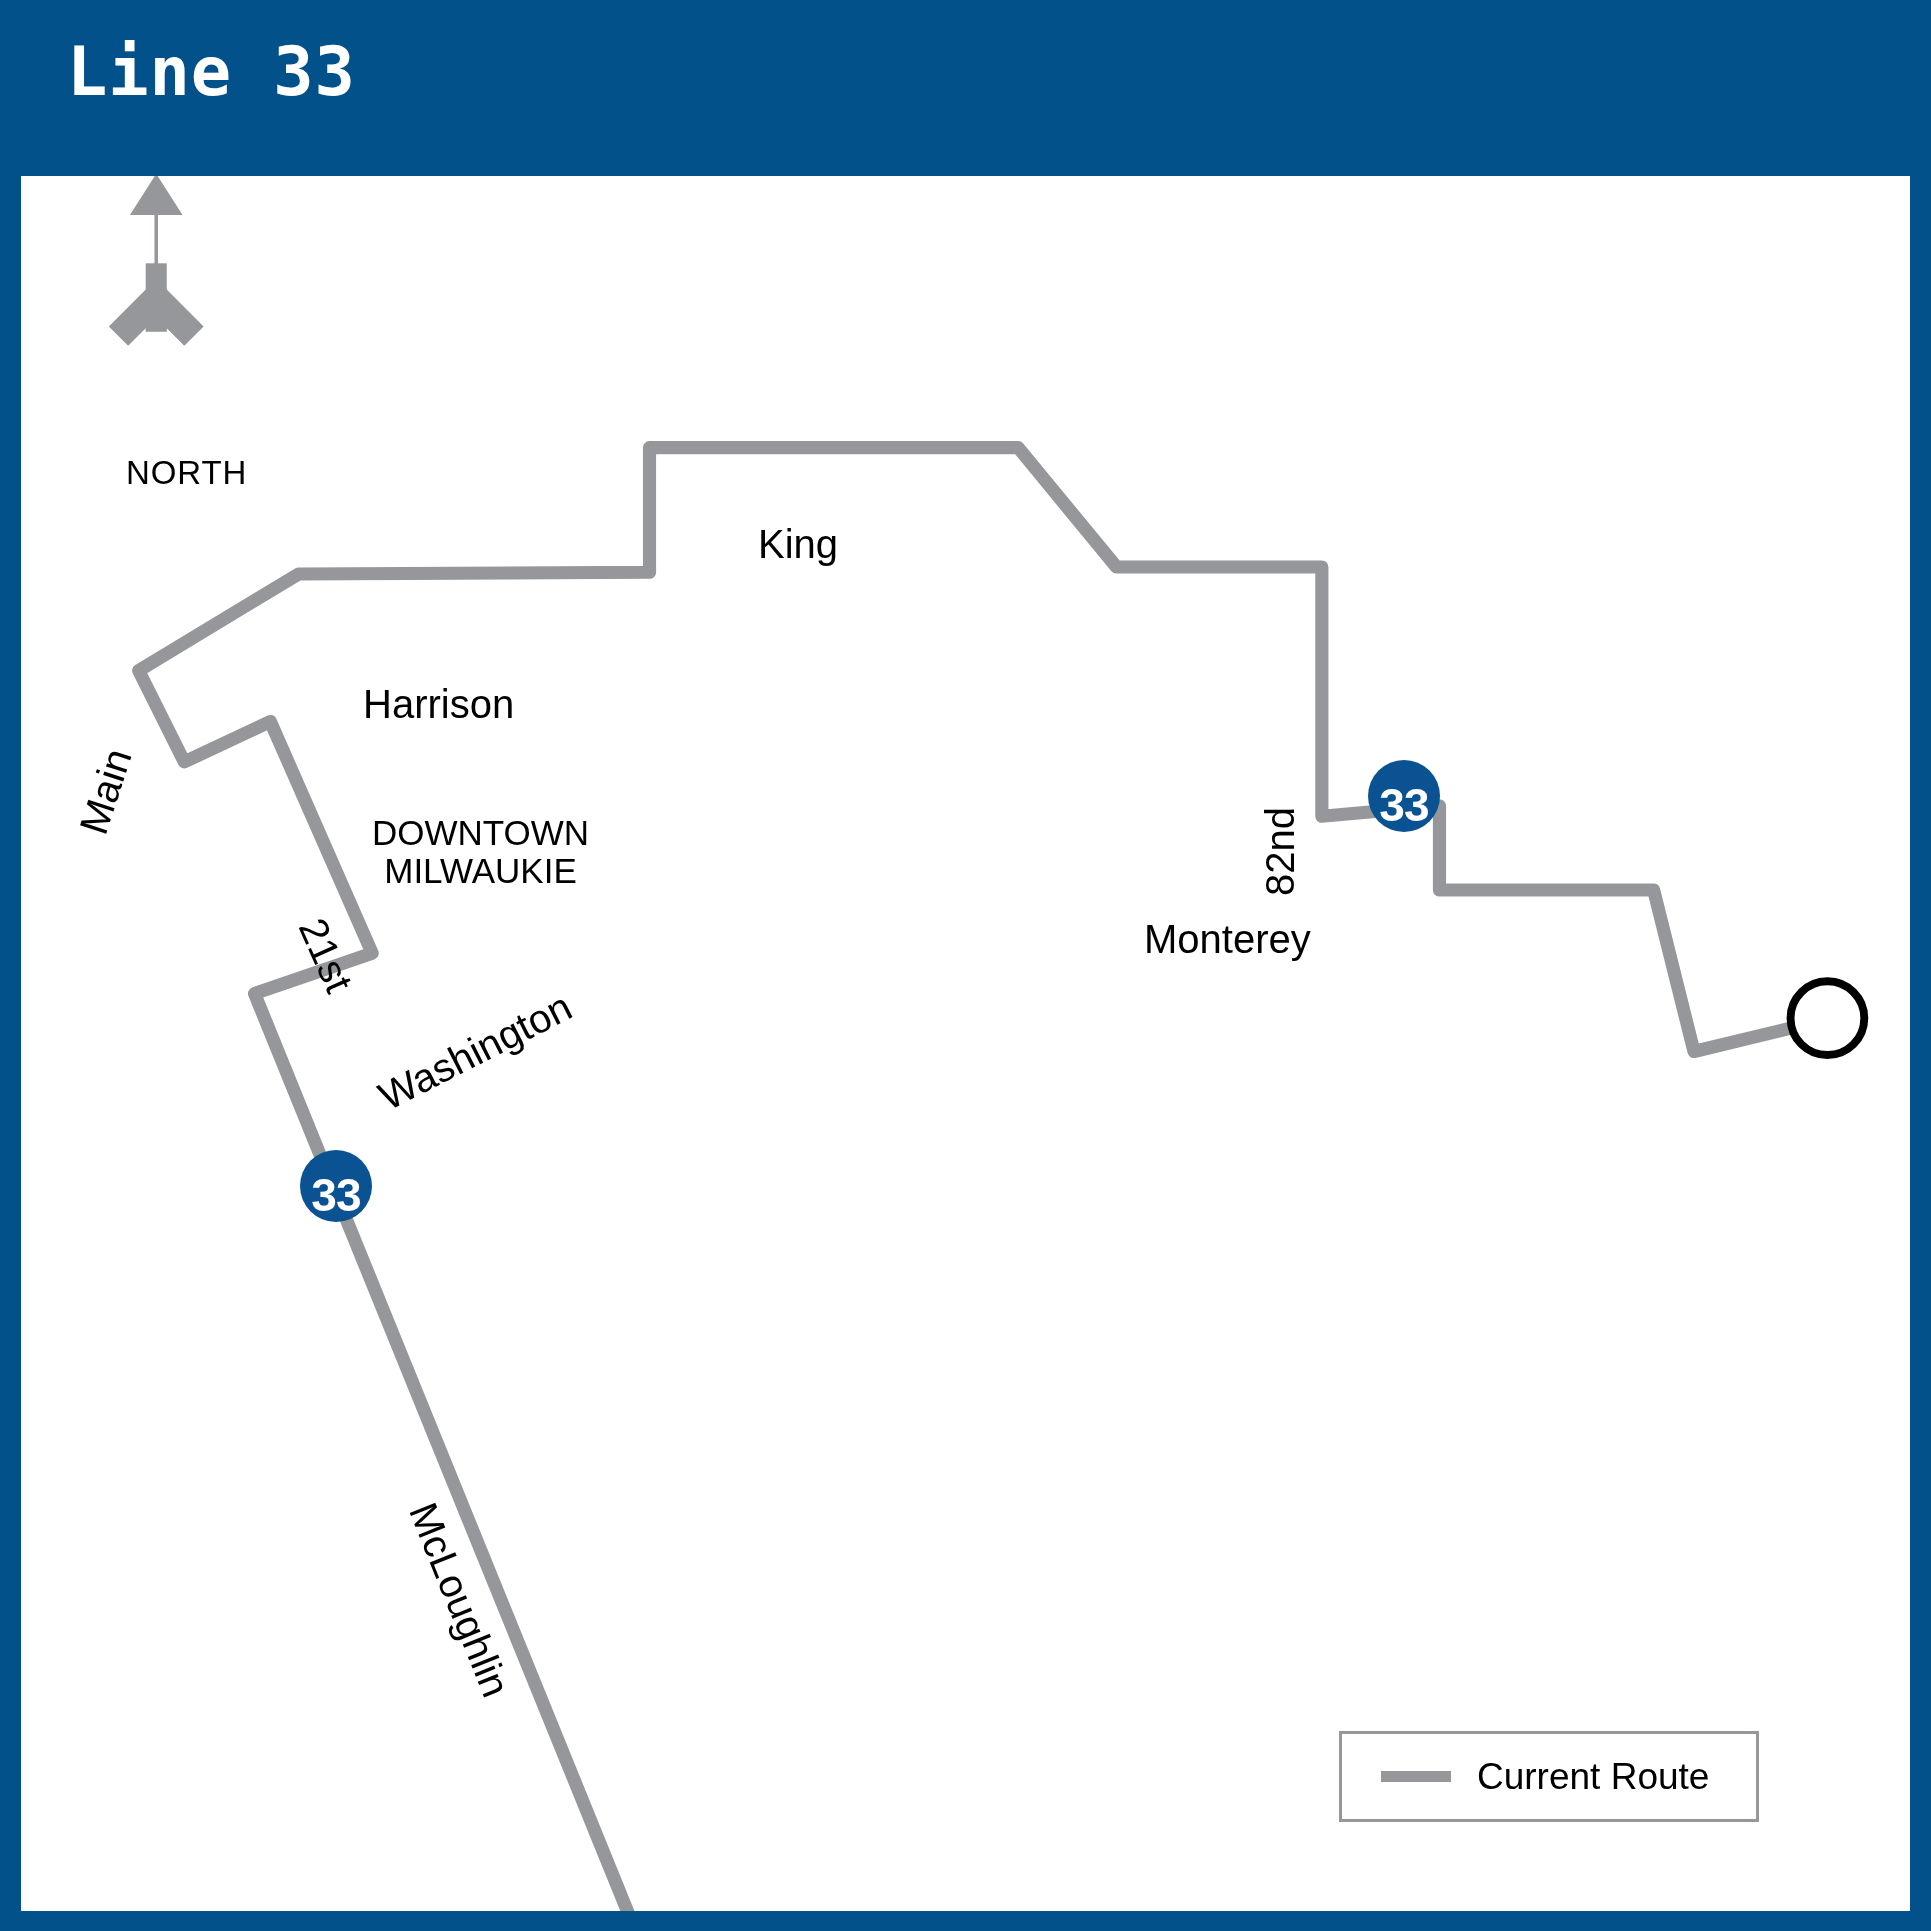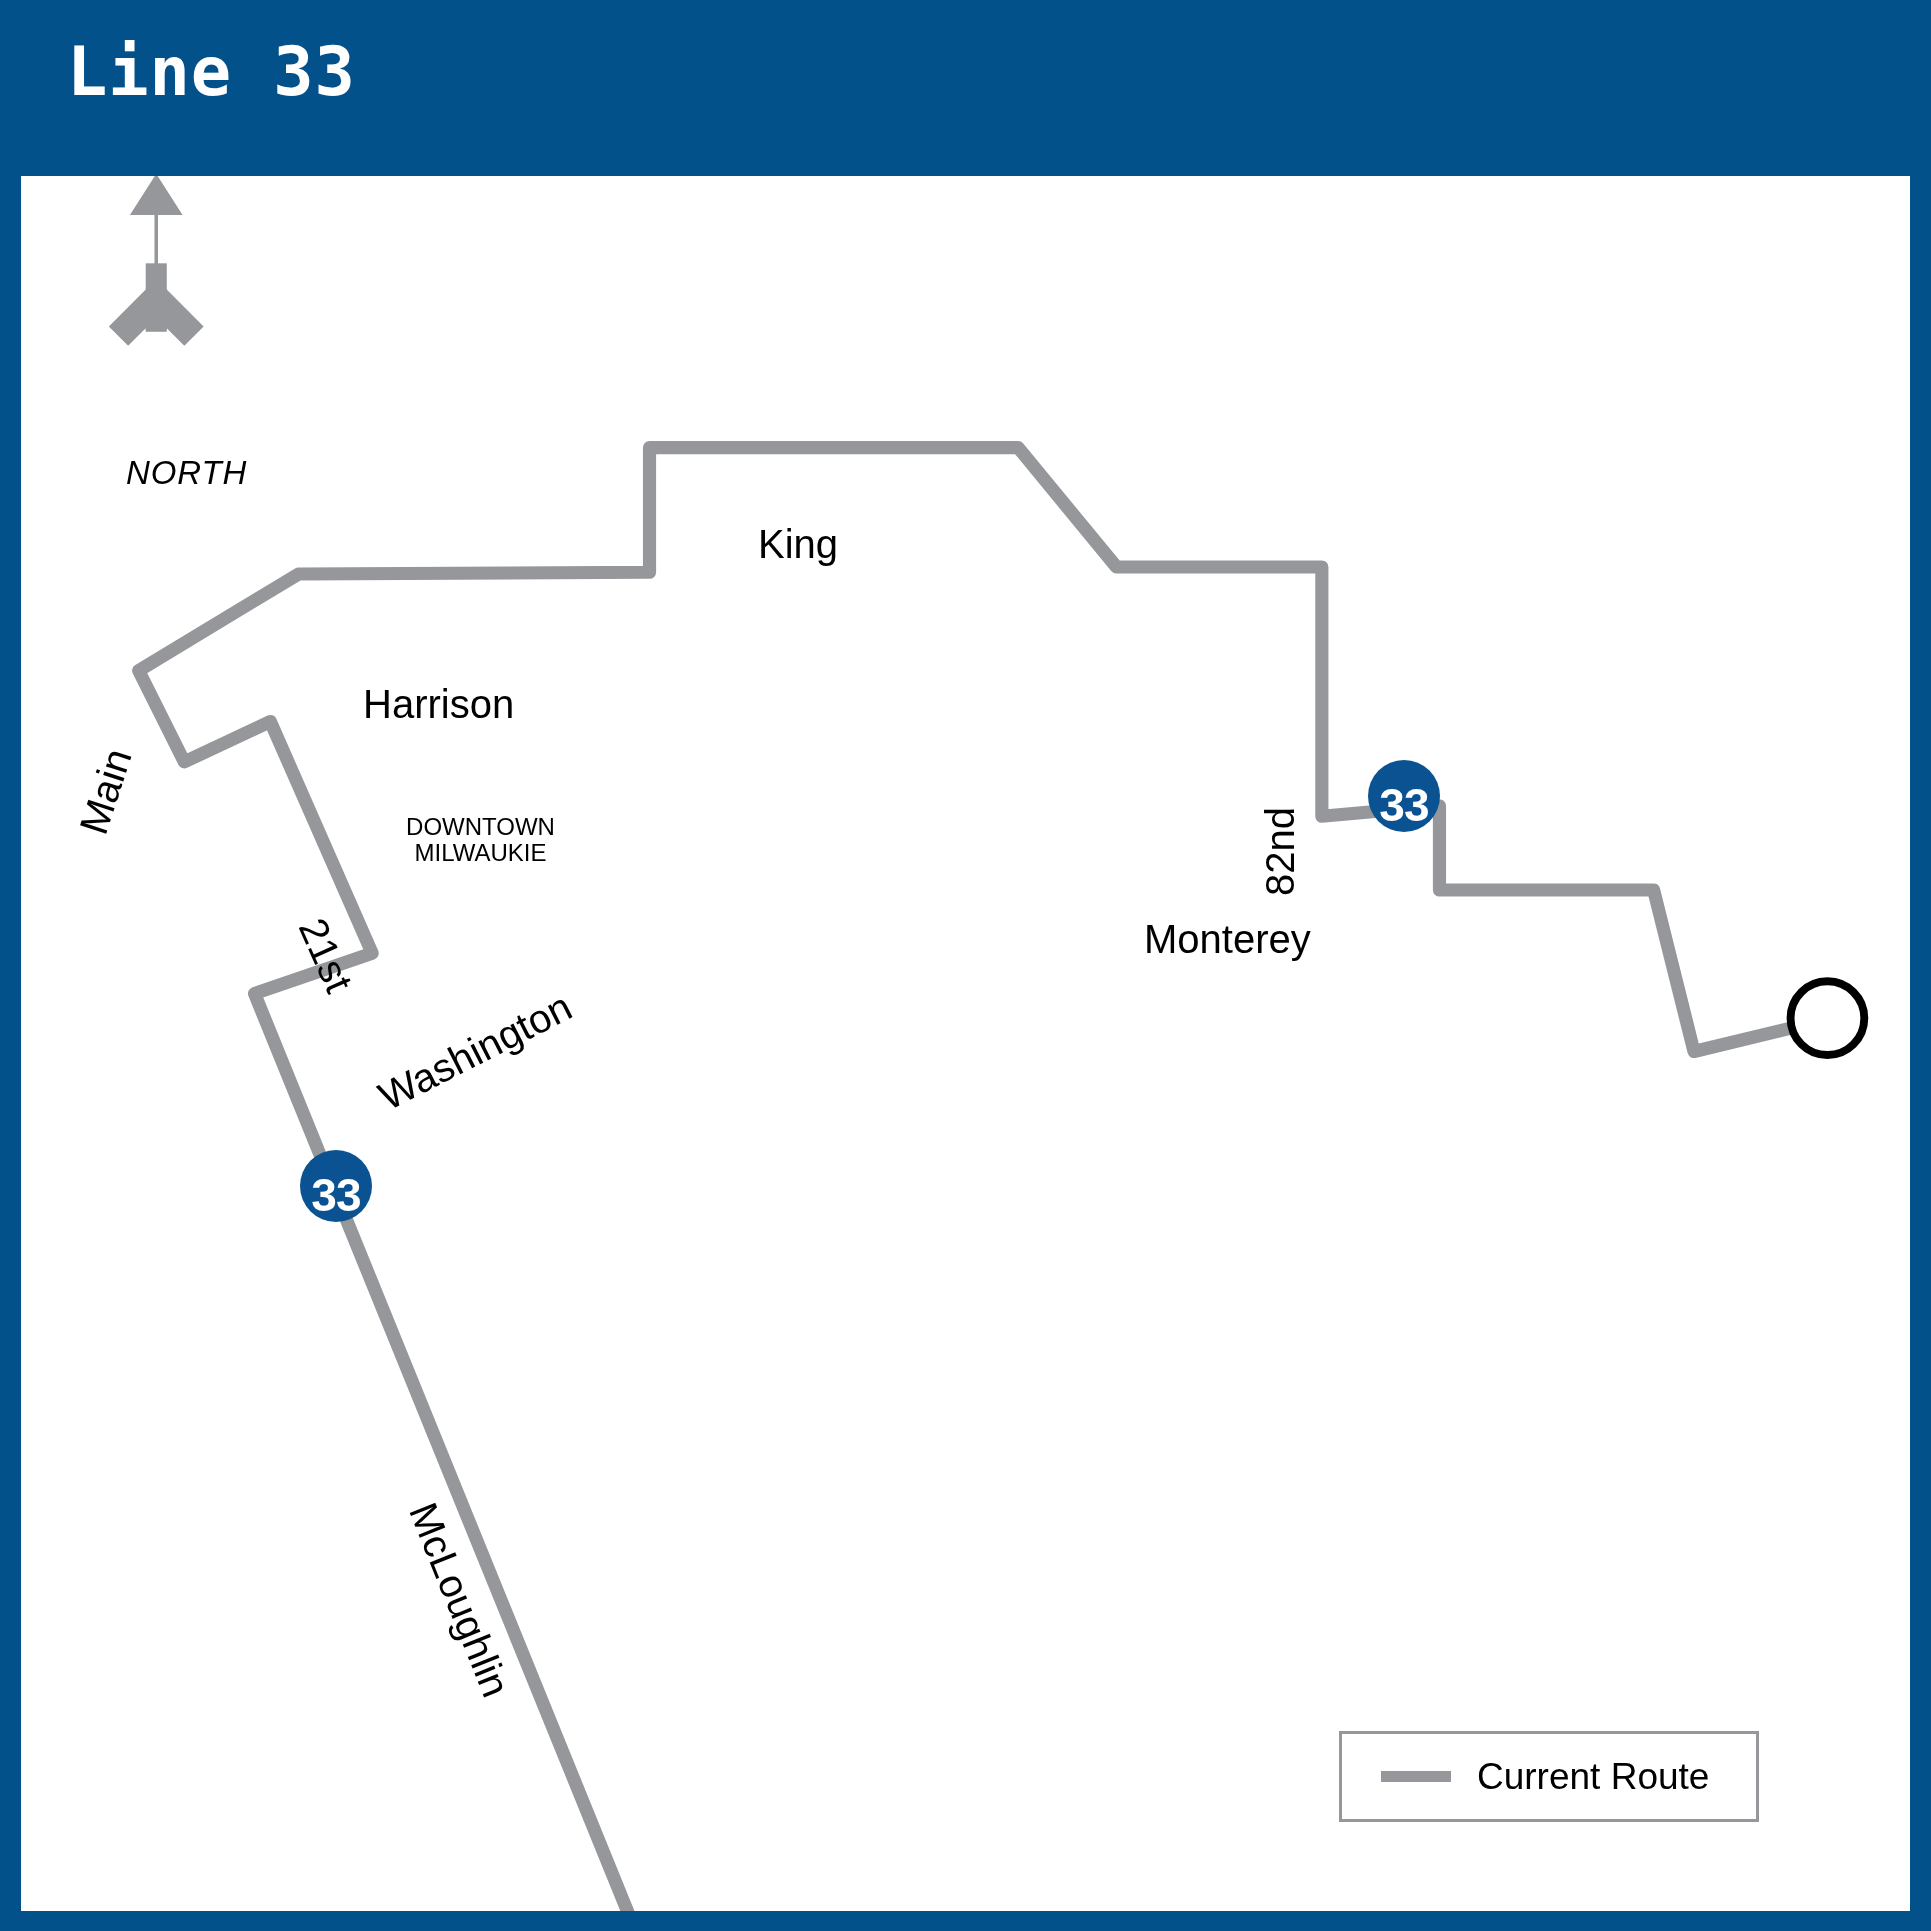--- a/index.html
+++ b/index.html
@@ -84,22 +84,22 @@
 
   
   .lbl {
     position: absolute;
     color: #000000;
     white-space: nowrap;
     font-family: "Liberation Sans", sans-serif;
     line-height: 1.08;
   }
   .lbl-street { font-size: 40px; font-weight: normal; }
-  .lbl-area   { font-size: 24px; font-weight: normal; text-align: center; }
-  .lbl-north  { font-size: 33px; font-weight: normal; letter-spacing: 0.9px; font-style: italic; }
+  .lbl-area   { font-size: 35px; font-weight: normal; text-align: center; }
+  .lbl-north  { font-size: 33px; font-weight: normal; letter-spacing: 0.9px; }
   .lbl-terminus {
     font-size: 44px;
     font-weight: bold;
     text-align: right;
     line-height: 1.12;
   }
 
   
   .route-badge {
     position: absolute;

